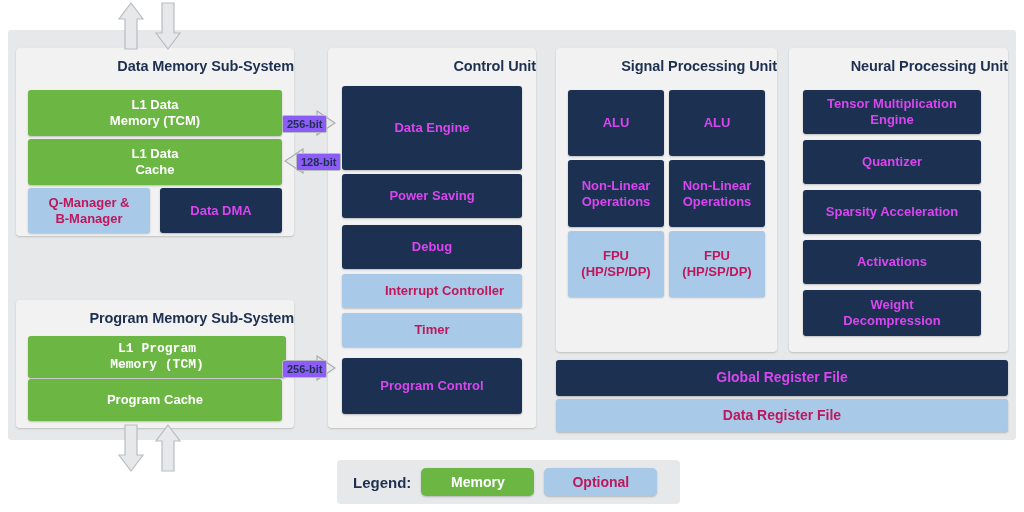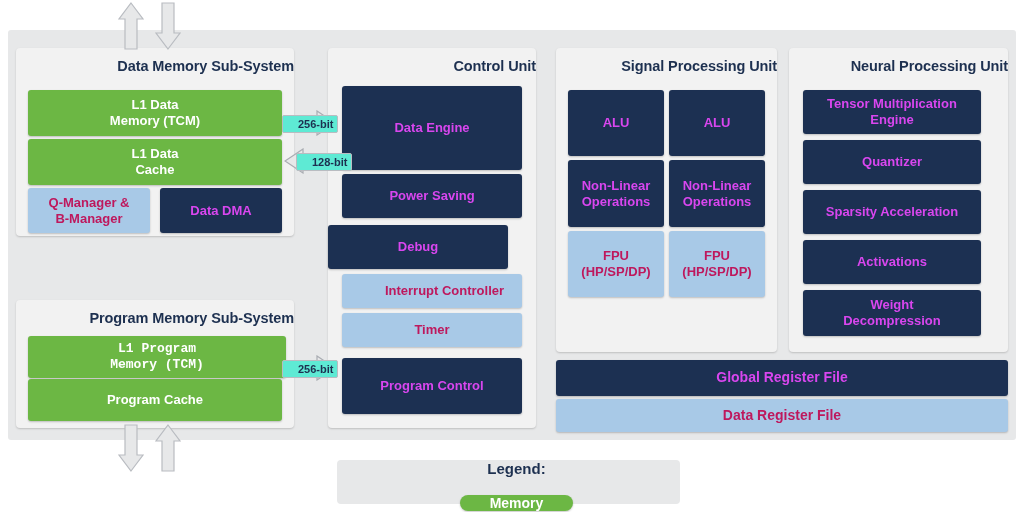--- a/index.html
+++ b/index.html
@@ -50,53 +50,52 @@
     box-shadow: 0 1px 2px rgba(0,0,0,0.22);
     padding: 2px 4px;
   }
   .navy  { background: #1c3052; color: #d946ef; }
   .green { background: #6cb744; color: #ffffff; }
   .lblue { background: #a8c9e7; color: #be185d; }
 
   
   .buslabel {
     position: absolute;
-    background: #5eead4;
+    background: #8b5cf6;
     border: 1px solid #b9bcc1;
     color: #1d3050;
     font-size: 11px;
     font-weight: bold;
-    padding: 2px 4px 2px 15px;
+    padding: 2px 4px 2px 4px;
     border-radius: 2px;
     white-space: nowrap;
     z-index: 6;
   }
 
   .arrow-h { position: absolute; z-index: 5; }
   .arrow-v { position: absolute; z-index: 5; }
 
   
   .legend-box {
     position: absolute;
     left: 337px; top: 460px; width: 343px; height: 44px;
     background: #e7e8e9;
     border-radius: 4px;
     display: flex;
     align-items: center;
-    gap: 18px;
+    gap: 10px;
     padding-left: 16px;
-    flex-direction: column;
   }
   .legend-label {
     font-size: 15px; font-weight: bold; color: #1d3050;
   }
   .legend-chip {
     width: 113px; height: 28px;
     display: flex; align-items: center; justify-content: center;
-    border-radius: 13px;
+    border-radius: 5px;
     font-size: 14px; font-weight: bold;
     box-shadow: 0 1px 2px rgba(0,0,0,0.22);
   }
 </style>
 </head>
 <body>
 
 <div id="root">
 
   <svg class="arrow-v" style="left:118px; top:2px;" width="26" height="48" viewBox="0 0 26 48">
@@ -161,21 +160,21 @@
   <div class="buslabel" style="left:282px; top:360px;">256-bit</div>
 
   <div class="panel" style="left:328px; top:48px; width:208px; height:380px;">
     <div class="panel-title">Control Unit</div>
     <div class="blk navy" style="left:14px; top:38px; width:180px; height:84px;">
       <span style="white-space:pre-line;">Data Engine</span>
     </div>
     <div class="blk navy" style="left:14px; top:126px; width:180px; height:44px;">
       <span style="white-space:pre-line;">Power Saving</span>
     </div>
-    <div class="blk navy" style="left:0; top:177px; width:180px; height:44px;">
+    <div class="blk navy" style="left:14px; top:177px; width:180px; height:44px;">
       <span style="white-space:pre-line;">Debug</span>
     </div>
     <div class="blk lblue" style="left:14px; top:226px; width:180px; height:34px;padding-left:29px;">
       <span style="white-space:pre-line;">Interrupt Controller</span>
     </div>
     <div class="blk lblue" style="left:14px; top:265px; width:180px; height:34px;">
       <span style="white-space:pre-line;">Timer</span>
     </div>
     <div class="blk navy" style="left:14px; top:310px; width:180px; height:56px;">
       <span style="white-space:pre-line;">Program Control</span>

